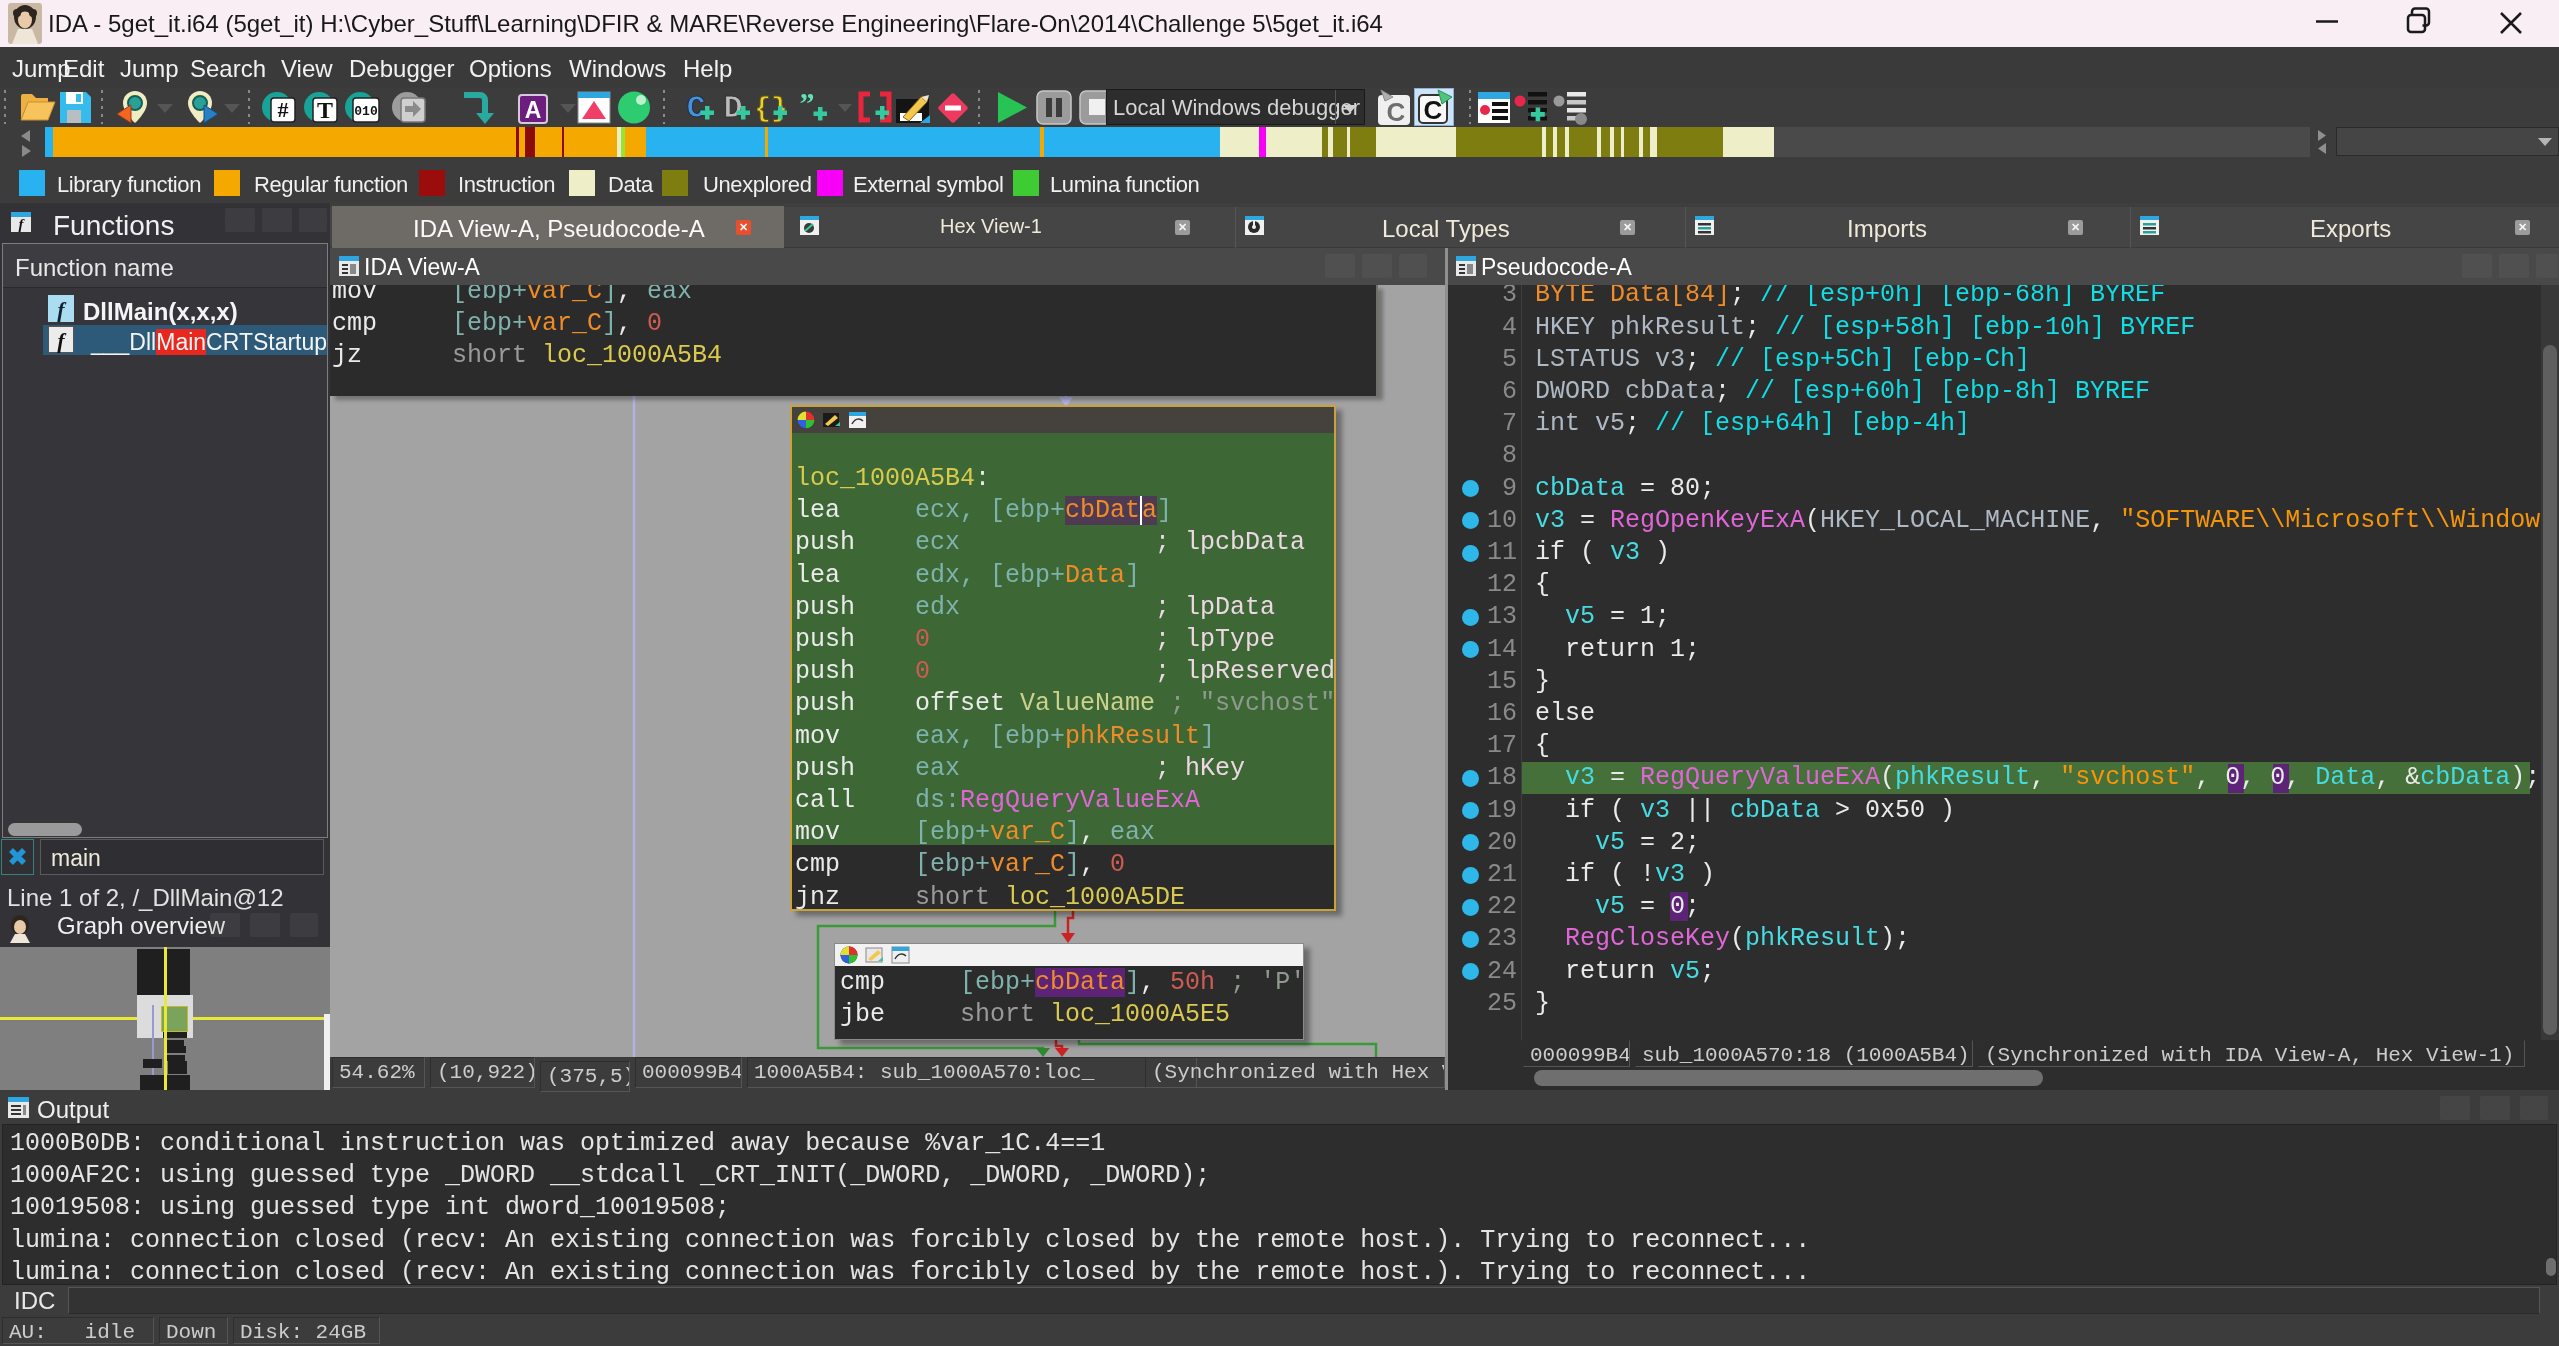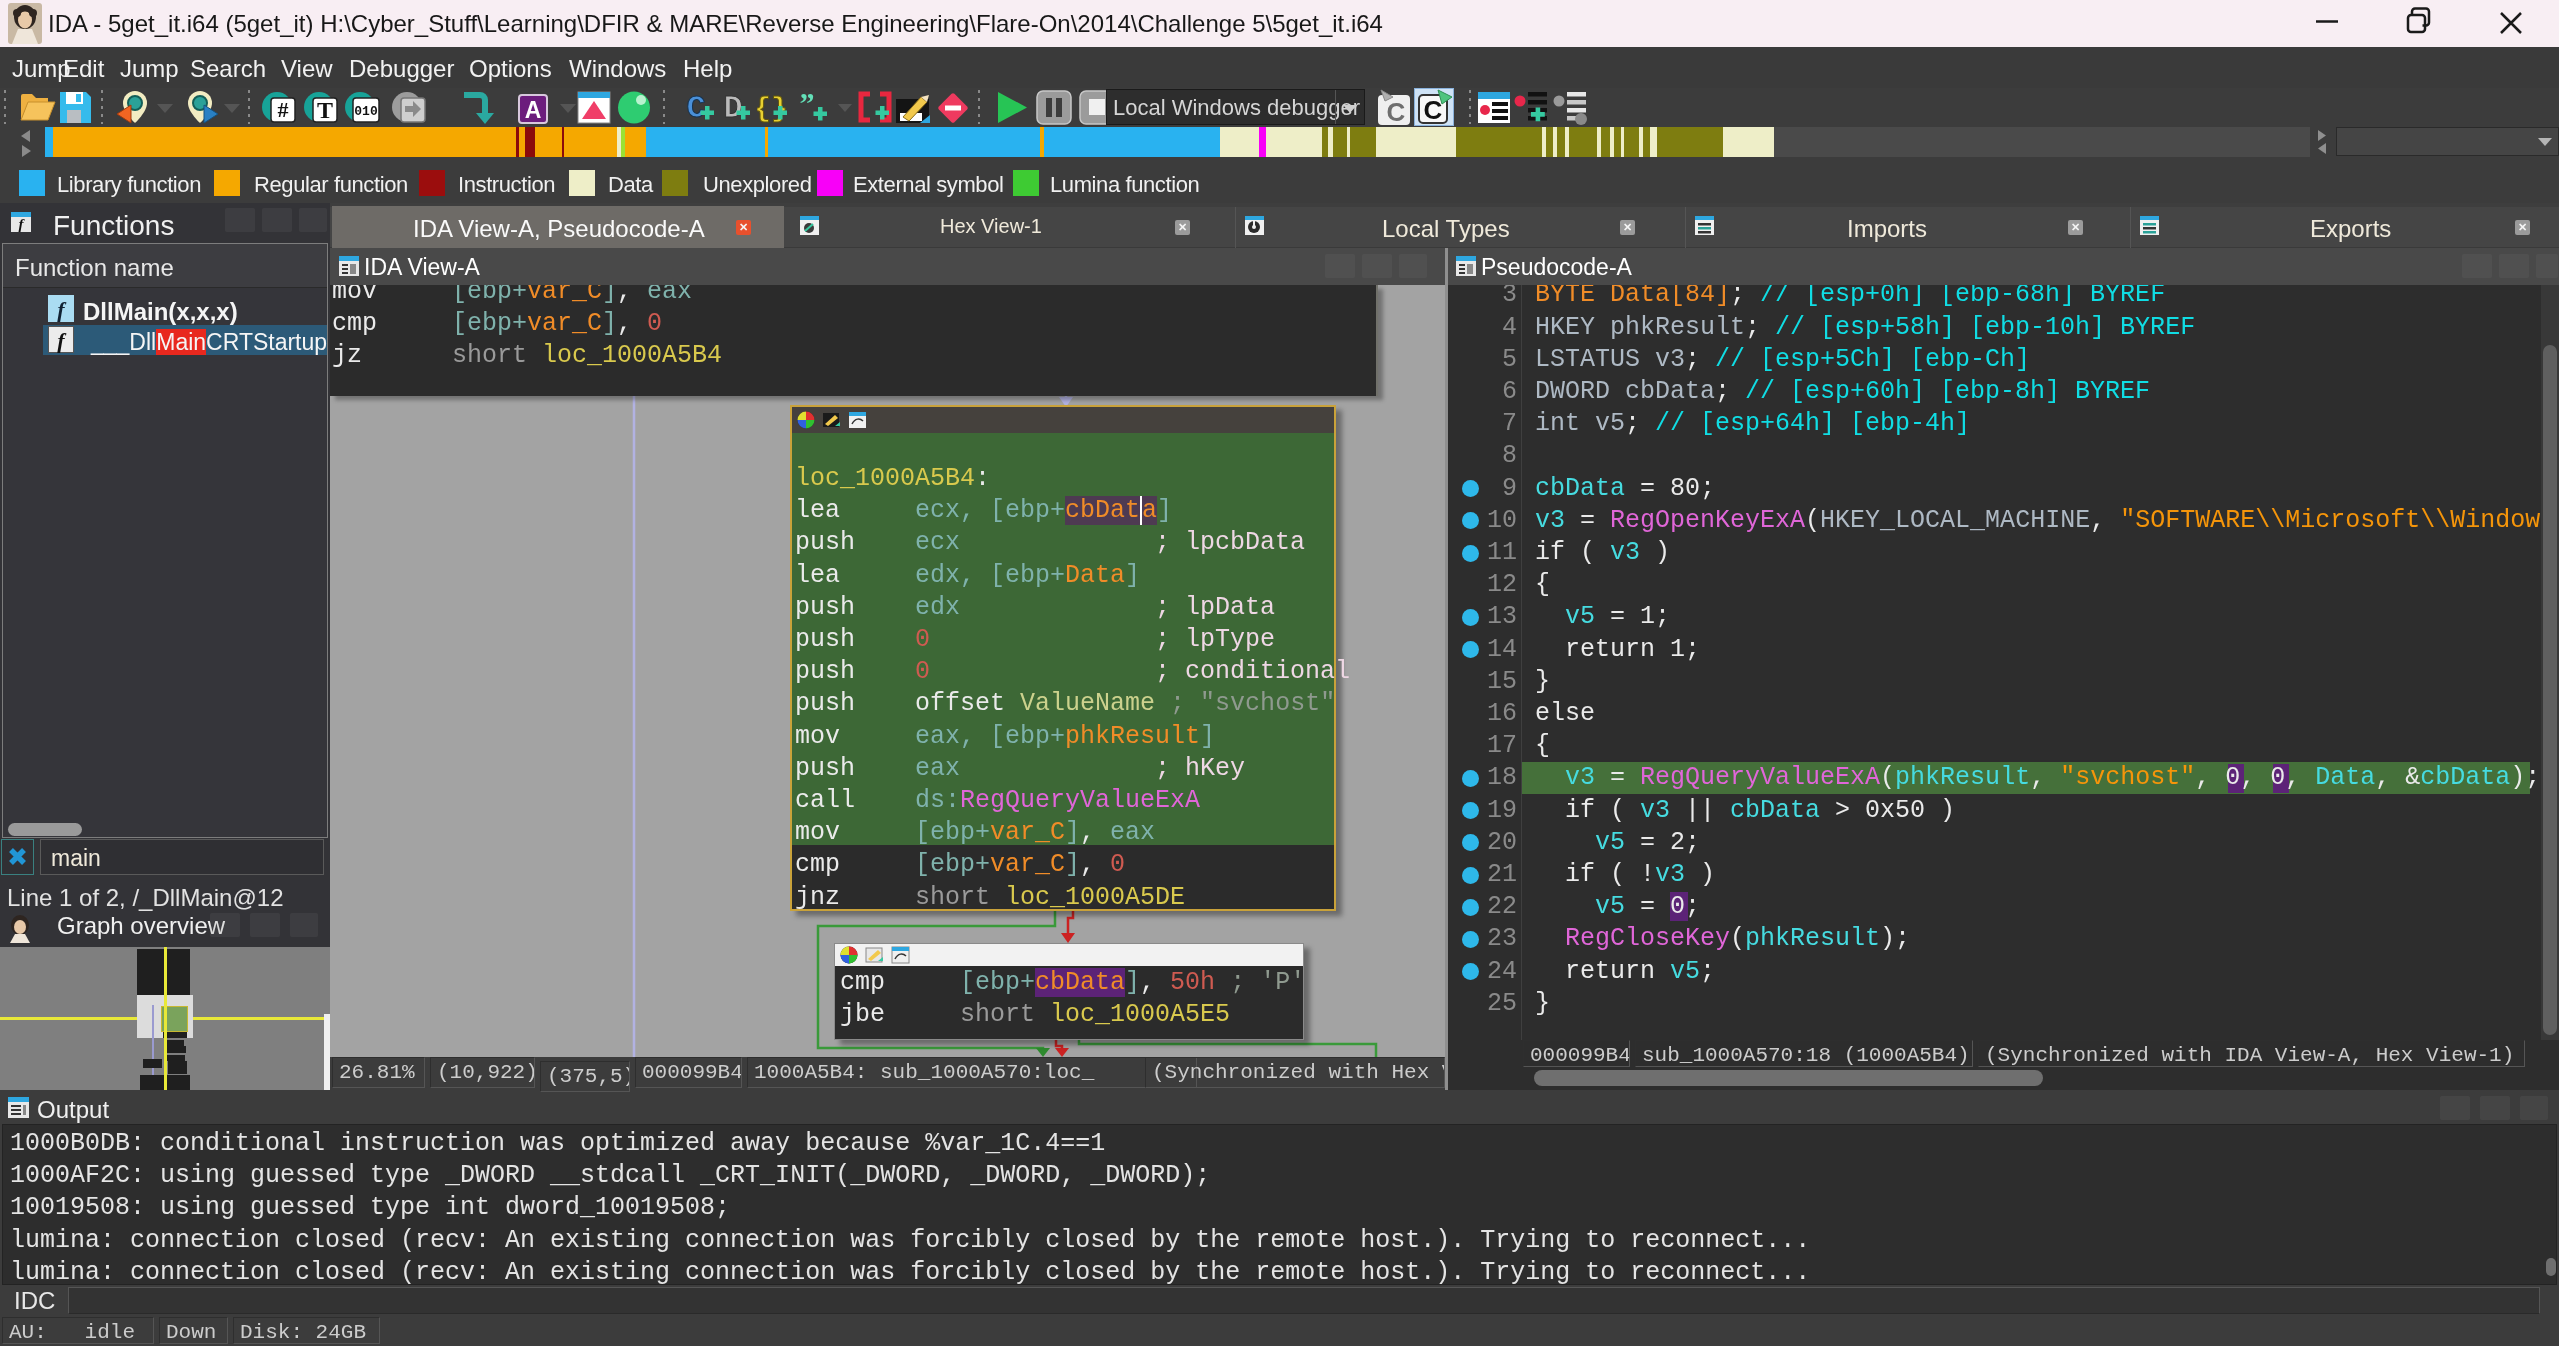--- a/index.html
+++ b/index.html
@@ -550,21 +550,21 @@
             <path d="M55 13 c3-6 8-6 11-3" stroke="#333" stroke-width="1.5" fill="none"></path>
     </svg>
    </div>
    <div class="abs" style="left:0;top:438px;width:542px;height:64px;background:#2b2b2b"></div>
    <pre class="code" style="position:absolute;left:3px;top:56px"><span class="yel">loc_1000A5B4</span><span class="w">:</span>
 <span class="w">lea</span>     <span class="tea">ecx, [ebp+</span><span style="background:#4e3a52"><span class="org">cbDat</span><span style="border-left:2px solid #fff"></span><span class="org">a</span></span><span class="tea">]</span>
 <span class="w">push</span>    <span class="tea">ecx</span>             <span class="pnk">; lpcbData</span>
 <span class="w">lea</span>     <span class="tea">edx, [ebp+</span><span class="org">Data</span><span class="tea">]</span>
 <span class="w">push</span>    <span class="tea">edx</span>             <span class="pnk">; lpData</span>
 <span class="w">push</span>    <span class="red">0</span>               <span class="pnk">; lpType</span>
-<span class="w">push</span>    <span class="red">0</span>               <span class="pnk">; conditional</span>
+<span class="w">push</span>    <span class="red">0</span>               <span class="pnk">; lpReserved</span>
 <span class="w">push</span>    <span class="w">offset</span> <span style="color:#ccd18d">ValueName</span> <span class="gsh">; "svchost"</span>
 <span class="w">mov</span>     <span class="tea">eax, [ebp+</span><span class="org">phkResult</span><span class="tea">]</span>
 <span class="w">push</span>    <span class="tea">eax</span>             <span class="pnk">; hKey</span>
 <span class="w">call</span>    <span class="tea">ds:</span><span class="mag">RegQueryValueExA</span>
 <span class="w">mov</span>     <span class="tea">[ebp+</span><span class="org">var_C</span><span class="tea">]</span><span class="w">, </span><span class="tea">eax</span>
 <span class="w">cmp</span>     <span class="tea">[ebp+</span><span class="org">var_C</span><span class="tea">]</span><span class="w">, </span><span class="red">0</span>
 <span class="w">jnz</span>     <span class="gy">short</span> <span class="yel">loc_1000A5DE</span></pre>
   </div>
 
   <div class="abs" style="left:504px;top:658px;width:470px;height:97px;background:#2b2b2b;border:1px solid #8a8a8a;box-shadow:6px 5px 5px rgba(0,0,0,0.35)">
@@ -582,21 +582,21 @@
             <rect x="52" y="1" width="17" height="4" fill="#2ea7e0"></rect>
             <path d="M55 13 c3-6 8-6 11-3" stroke="#333" stroke-width="1.5" fill="none"></path>
     </svg>
    </div>
    <pre class="code" style="position:absolute;left:5px;top:23px"><span class="w">cmp</span>     <span class="tea">[ebp+</span><span style="background:#5c2377"><span class="org">cbData</span></span><span class="tea">]</span><span class="w">, </span><span class="red">50h</span> <span class="gsh">; 'P'</span>
 <span class="w">jbe</span>     <span class="gy">short</span> <span class="yel">loc_1000A5E5</span></pre>
   </div>
  </div>
 
  <div class="abs" style="left:0;top:809px;width:1115px;height:33px;background:#3c3c3c">
-  <div class="statuscell" style="left:2px;top:0;width:93px;height:31px">26.81%</div>
+  <div class="statuscell" style="left:2px;top:0;width:93px;height:31px">54.62%</div>
   <div class="statuscell" style="left:100px;top:0;width:105px;height:31px">(10,922)</div>
   <div class="statuscell" style="left:210px;top:4px;width:90px;height:31px">(375,5)</div>
   <div class="statuscell" style="left:305px;top:0;width:107px;height:31px">000099B4</div>
   <div class="statuscell" style="left:417px;top:0;width:450px;height:31px">1000A5B4: sub_1000A570:loc_</div>
   <div class="statuscell" style="left:815px;top:0;width:300px;height:31px">(Synchronized with Hex Vie</div>
  </div>
 </div>
 <div class="abs" id="pdivider"></div>
 
 <div class="abs" id="ppane">

